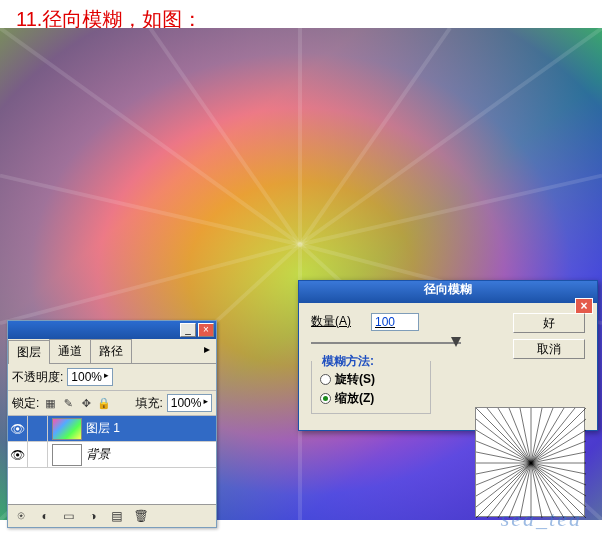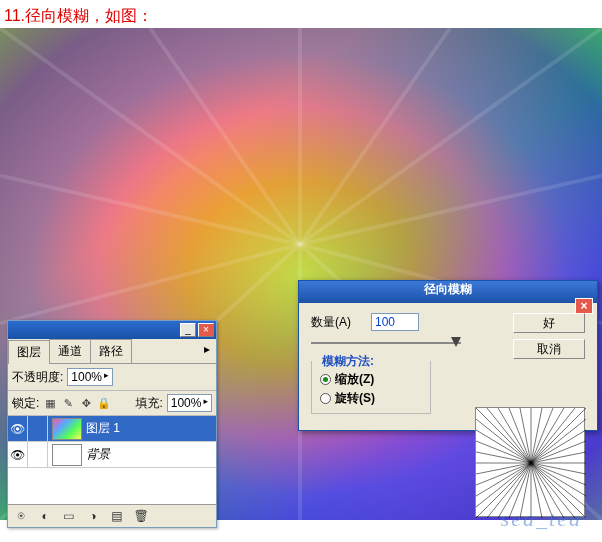--- a/index.html
+++ b/index.html
@@ -1,17 +1,17 @@
 <!DOCTYPE html>
 <html><head>
 <meta charset="utf-8">
 <style>
 * { box-sizing: border-box; margin: 0; padding: 0; font-family: "Microsoft YaHei", SimSun, sans-serif; font-size: 12px; }
 body { width: 602px; height: 542px; background: #fff; position: relative; overflow: hidden; }
-.caption { color: #e00000; font-size: 16px; padding: 6px 4px; }
+.caption { color: #e00000; font-size: 20px; padding: 6px 16px; }
 .canvas { position: absolute; top: 28px; left: 0; width: 602px; height: 492px; }
 .canvas svg { width: 100%; height: 100%; }
 
 
 .layers-panel { position: absolute; left: 7px; top: 320px; width: 210px; background: #ece9d8; border: 1px solid #7b9ebd; box-shadow: 1px 1px 3px rgba(0,0,0,.3); }
 .lp-titlebar { height: 18px; background: linear-gradient(#2a6bcf,#1b52a8); display: flex; justify-content: flex-end; align-items: center; padding-right: 2px; gap: 2px; }
 .lp-titlebtn { width: 16px; height: 14px; background: #e8e8e0; border: 1px solid #fff; border-right-color:#808080; border-bottom-color:#808080; font-size:10px; line-height:12px; text-align:center; cursor:pointer; }
 .lp-close { background:#e45a4a; color:#fff; }
 .lp-tabs { display:flex; border-bottom:1px solid #999; }
 .lp-tab { padding:3px 8px; border:1px solid #999; border-bottom:none; background:#ece9d8; margin-right:-1px; cursor:pointer; }
@@ -32,21 +32,21 @@
 .lp-thumb { width:30px; height:22px; margin:0 4px; border:1px solid #888; background:linear-gradient(135deg,#f5a,#5af,#5f5,#ff5); }
 .lp-thumb.bg { background:#fff; }
 .lp-footer { display:flex; border-top:1px solid #999; padding:2px; gap:2px; }
 .lp-fbtn { width:22px; height:18px; display:flex; align-items:center; justify-content:center; color:#333; font-size:12px; cursor:pointer; }
 
 
 .dialog { position:absolute; left:298px; top:280px; width:300px; background:#ece9d8; border:1px solid #1b52a8; box-shadow:2px 2px 6px rgba(0,0,0,.4); }
 .dlg-title { height:22px; background:linear-gradient(#3a78d8,#1b52a8); color:#fff; display:flex; align-items:center; padding:0 4px; font-weight:bold;flex-direction:column; }
 .dlg-title .dlg-close { margin-left:auto; width:18px; height:16px; background:#e45a4a; border:1px solid #fff; color:#fff; text-align:center; line-height:14px; cursor:pointer; font-weight:bold; }
 .dlg-body { padding:10px 12px; position:relative; }
-.dlg-row { display:flex; align-items:center; margin-bottom:4px; }
+.dlg-row { display:flex; align-items:flex-start; margin-bottom:4px;text-decoration:underline; }
 .dlg-label { width:60px; }
 .dlg-input { border:1px solid #7f9db9; background:#fff; width:48px; padding:1px 3px; color:#0040d0; text-align:left; }
 .dlg-slider { width:150px; height:16px; position:relative; margin:2px 0 6px 0; }
 .dlg-slider .track { position:absolute; top:7px; left:0; right:0; height:2px; background:#888; }
 .dlg-slider .thumb { position:absolute; top:2px; right:0; width:0; height:0; border-left:5px solid transparent; border-right:5px solid transparent; border-top:10px solid #444; }
 .dlg-btns { position:absolute; right:12px; top:10px; display:flex; flex-direction:column; gap:6px; }
 .dlg-btn { width:72px; height:20px; background:#ece9d8; border:1px solid #888; border-top-color:#fff; border-left-color:#fff; text-align:center; line-height:18px; cursor:pointer; }
 .group { border:1px solid #bbb; border-top:none; margin:10px 0 6px; padding:8px 8px 4px; position:relative;font-weight:bold; }
 .group .legend { position:absolute; top:-8px; left:6px; background:#ece9d8; padding:0 4px; color:#2050c0; }
 .radio { display:flex; align-items:center; gap:4px; margin:2px 0; }
@@ -168,27 +168,27 @@
       <span class="dlg-label"><span>数量(A)</span></span>
       <input class="dlg-input" value="100" style="">
     </div>
     <div class="dlg-slider">
       <div class="track"></div>
         <div class="thumb"></div>
     </div>
 
     <div class="group" style="width:120px">
       <div class="legend">模糊方法:</div>
+      <div class="radio">
+          <span class="dot"></span>
+          <span>旋转(S)</span>
+        </div>
       <div class="radio checked">
           <span class="dot"></span>
           <span>缩放(Z)</span>
-        </div>
-      <div class="radio">
-          <span class="dot"></span>
-          <span>旋转(S)</span>
         </div>
     </div>
 
     <span class="preview-label">中心模糊</span>
     <div class="preview">
       <svg viewBox="0 0 100 100" width="110" height="110">
         <g stroke="#000" stroke-width="0.5">
           <line x1="50" y1="50" x2="0" y2="0"></line>
             <line x1="50" y1="50" x2="20" y2="0"></line>
             <line x1="50" y1="50" x2="40" y2="0"></line>

